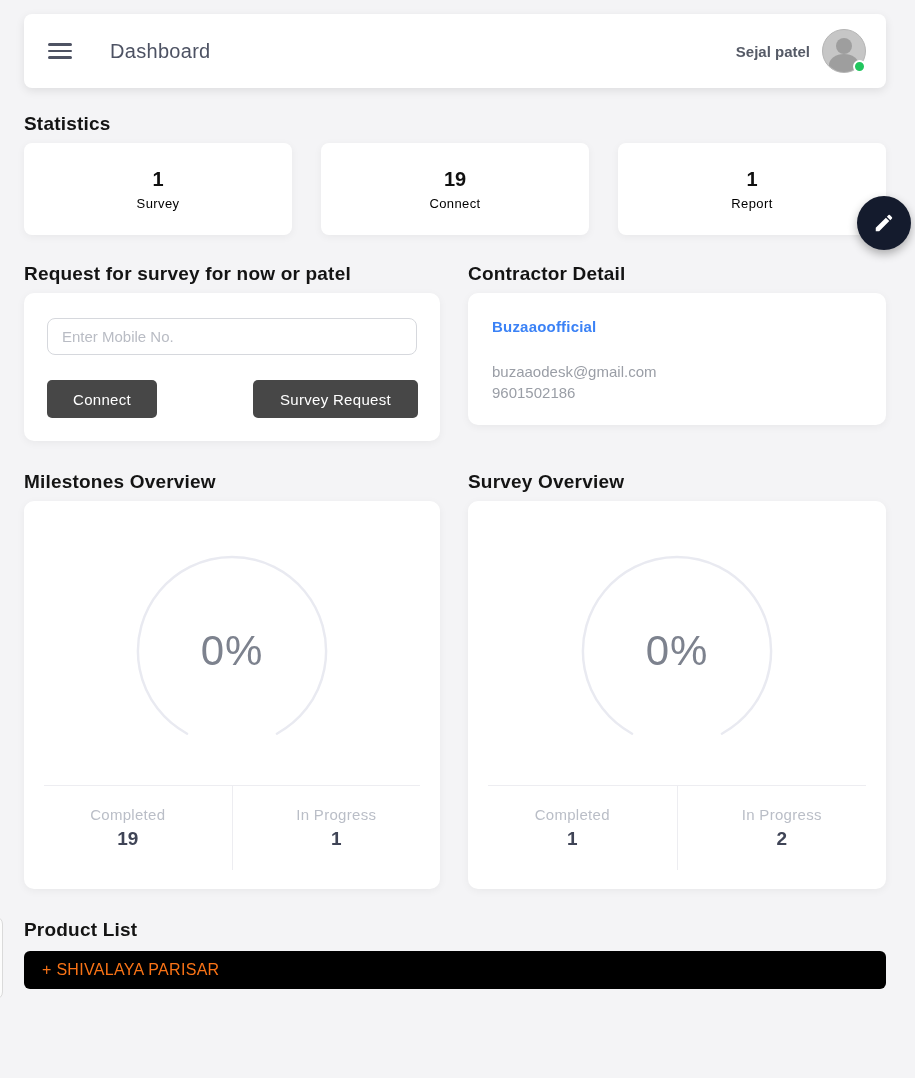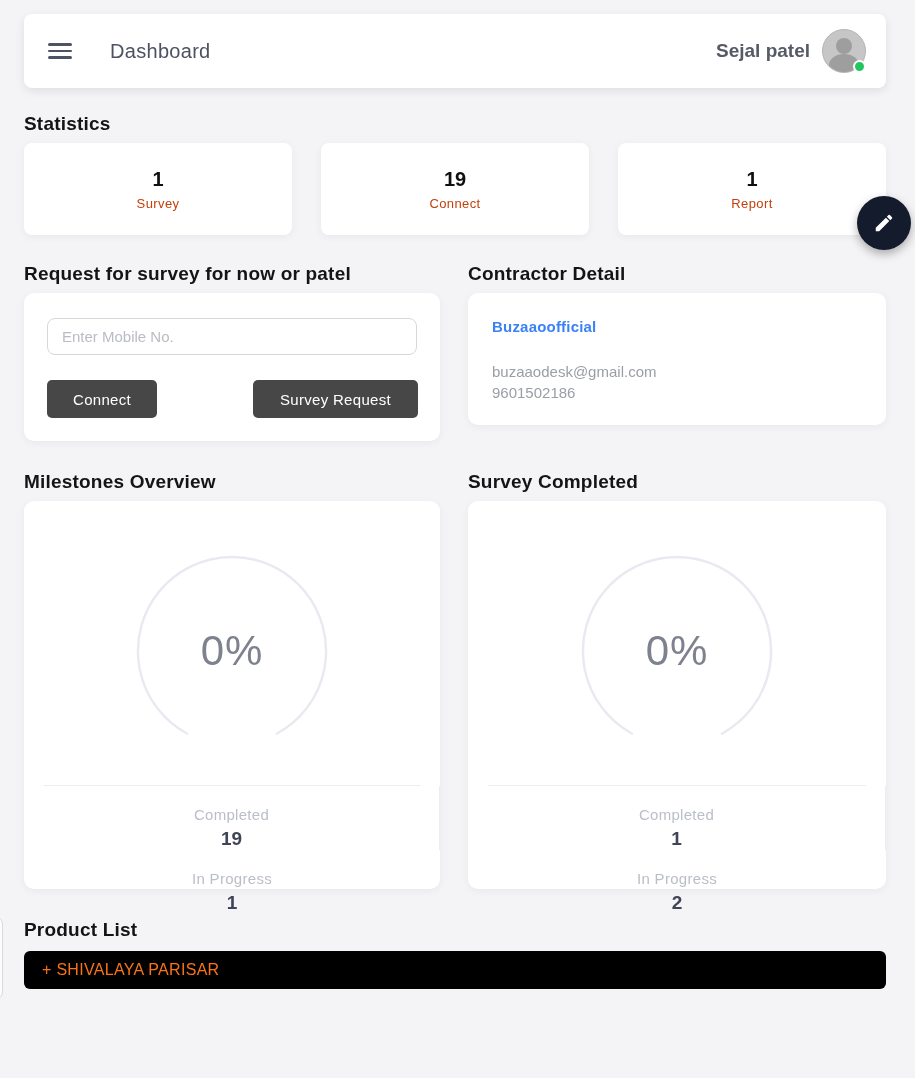--- a/index.html
+++ b/index.html
@@ -8,39 +8,39 @@
   .page { position:relative; width:915px; height:1078px; overflow:hidden; background:#f4f4f6; }
 
   
   .topbar { position:absolute; left:24px; top:14px; width:862px; height:74px;
     background:#fff; border-radius:8px; box-shadow:0 3px 10px rgba(0,0,0,0.09);
     display:flex; align-items:center; padding:0 20px 0 24px;gap:20px; }
   .hamburger { width:24px; cursor:pointer; display:flex; flex-direction:column; gap:4px; }
   .hamburger span { display:block; height:2.5px; background:#4e5363; border-radius:2px; }
   .app-title { margin-left:18px; font-size:20px; color:#4d5263; letter-spacing:.3px; }
   .topbar-right { margin-left:auto; display:flex; align-items:center; gap:12px; }
-  .user-name { font-size:19px; color:#555a66; font-weight:bold; }
+  .user-name { font-size:15px; color:#555a66; font-weight:bold; }
   .avatar { position:relative; width:44px; height:44px; border-radius:50%;
     background:#c6c6c6; border:1px solid #b5b5b5; overflow:visible; cursor:pointer; }
   .avatar .head { position:absolute; left:13px; top:8px; width:16px; height:16px; border-radius:50%; background:#9e9e9e; }
   .avatar .body { position:absolute; left:6px; top:24px; width:30px; height:22px; border-radius:50% 50% 0 0; background:#9e9e9e; }
   .avatar-clip { position:absolute; inset:0; border-radius:50%; overflow:hidden; }
   .online-dot { position:absolute; right:-1px; bottom:-1px; width:13px; height:13px;
     background:#22c55e; border:2px solid #fff; border-radius:50%; }
 
   
   .section-heading { position:absolute; font-size:19px; font-weight:600; color:#141414; letter-spacing:.2px; }
 
   
   .stats-row { position:absolute; left:24px; top:143px; width:862px; display:flex; justify-content:space-between; }
   .stat-card { width:268px; height:92px; background:#fff; border-radius:8px;
     box-shadow:0 2px 8px rgba(0,0,0,0.05); display:flex; flex-direction:column;
     align-items:center; justify-content:center; gap:5px; }
   .stat-value { font-size:20px; font-weight:bold; color:#101010; }
-  .stat-label { font-size:13px; color:#c2410c; letter-spacing:.4px; }
+  .stat-label { font-size:13px; color:#000000; letter-spacing:.4px; }
 
   
   .fab-edit { position:absolute; left:857px; top:196px; width:54px; height:54px; border-radius:50%;
     background:#141b2d; box-shadow:0 4px 10px rgba(0,0,0,0.3); border:none; cursor:pointer;
     display:flex; align-items:center; justify-content:center; }
 
   
   .request-card { position:absolute; left:24px; top:293px; width:416px; height:148px;
     background:#fff; border-radius:10px; box-shadow:0 2px 8px rgba(0,0,0,0.05); }
   .mobile-input { position:absolute; left:23px; top:25px; width:370px; height:37px;
@@ -64,21 +64,21 @@
   .overview-card { position:absolute; top:501px; height:388px; background:#fff; border-radius:10px;
     box-shadow:0 2px 8px rgba(0,0,0,0.05); }
   .overview-card.left { left:24px; width:416px; }
   .overview-card.right { left:468px; width:418px; }
   .gauge-wrap { position:absolute; top:52px; width:196px; height:196px; }
   .overview-card.left .gauge-wrap { left:110px; }
   .overview-card.right .gauge-wrap { left:111px; }
   .gauge-percent { position:absolute; inset:0; display:flex; align-items:center; justify-content:center;
     font-size:42px; color:#7d828e; letter-spacing:1px; }
   .ov-divider { position:absolute; left:20px; right:20px; top:284px; height:1px; background:#ededf1; }
-  .ov-stats { position:absolute; left:0; right:0; top:285px; height:84px; display:flex;flex-direction:column; }
+  .ov-stats { position:absolute; left:0; right:0; top:285px; height:84px; display:flex; }
   .ov-cell { flex:1; text-align:center; padding-top:20px; }
   .ov-cell.first { border-right:1px solid #ededf1; }
   .ov-label { font-size:15px; color:#babec7; letter-spacing:.3px; }
   .ov-value { margin-top:5px; font-size:19px; font-weight:bold; color:#3f4456; }
 
   
   .product-bar { position:absolute; left:24px; top:951px; width:862px; height:38px;
     background:#000; border-radius:6px; color:#f97316; display:flex; align-items:center;
     padding:0 18px; font-size:16px; letter-spacing:.3px; cursor:pointer; }
 
@@ -166,21 +166,21 @@
         <div class="ov-label">Completed</div>
         <div class="ov-value">19</div>
       </div>
       <div class="ov-cell">
         <div class="ov-label">In Progress</div>
         <div class="ov-value">1</div>
       </div>
     </div>
   </div>
 
-  <h2 class="section-heading" style="left:468px; top:471px;">Survey Completed</h2>
+  <h2 class="section-heading" style="left:468px; top:471px;">Survey Overview</h2>
 
   <div class="overview-card right">
     <div class="gauge-wrap">
       <svg width="196" height="196" viewBox="0 0 200 200">
         <path d="M 54.2 184.4 A 96 96 0 1 1 145.8 184.4" fill="none" stroke="#e9eaf1" stroke-width="2.5" stroke-linecap="round"></path>
       </svg>
       <div class="gauge-percent">0%</div>
     </div>
     <div class="ov-divider"></div>
     <div class="ov-stats">

